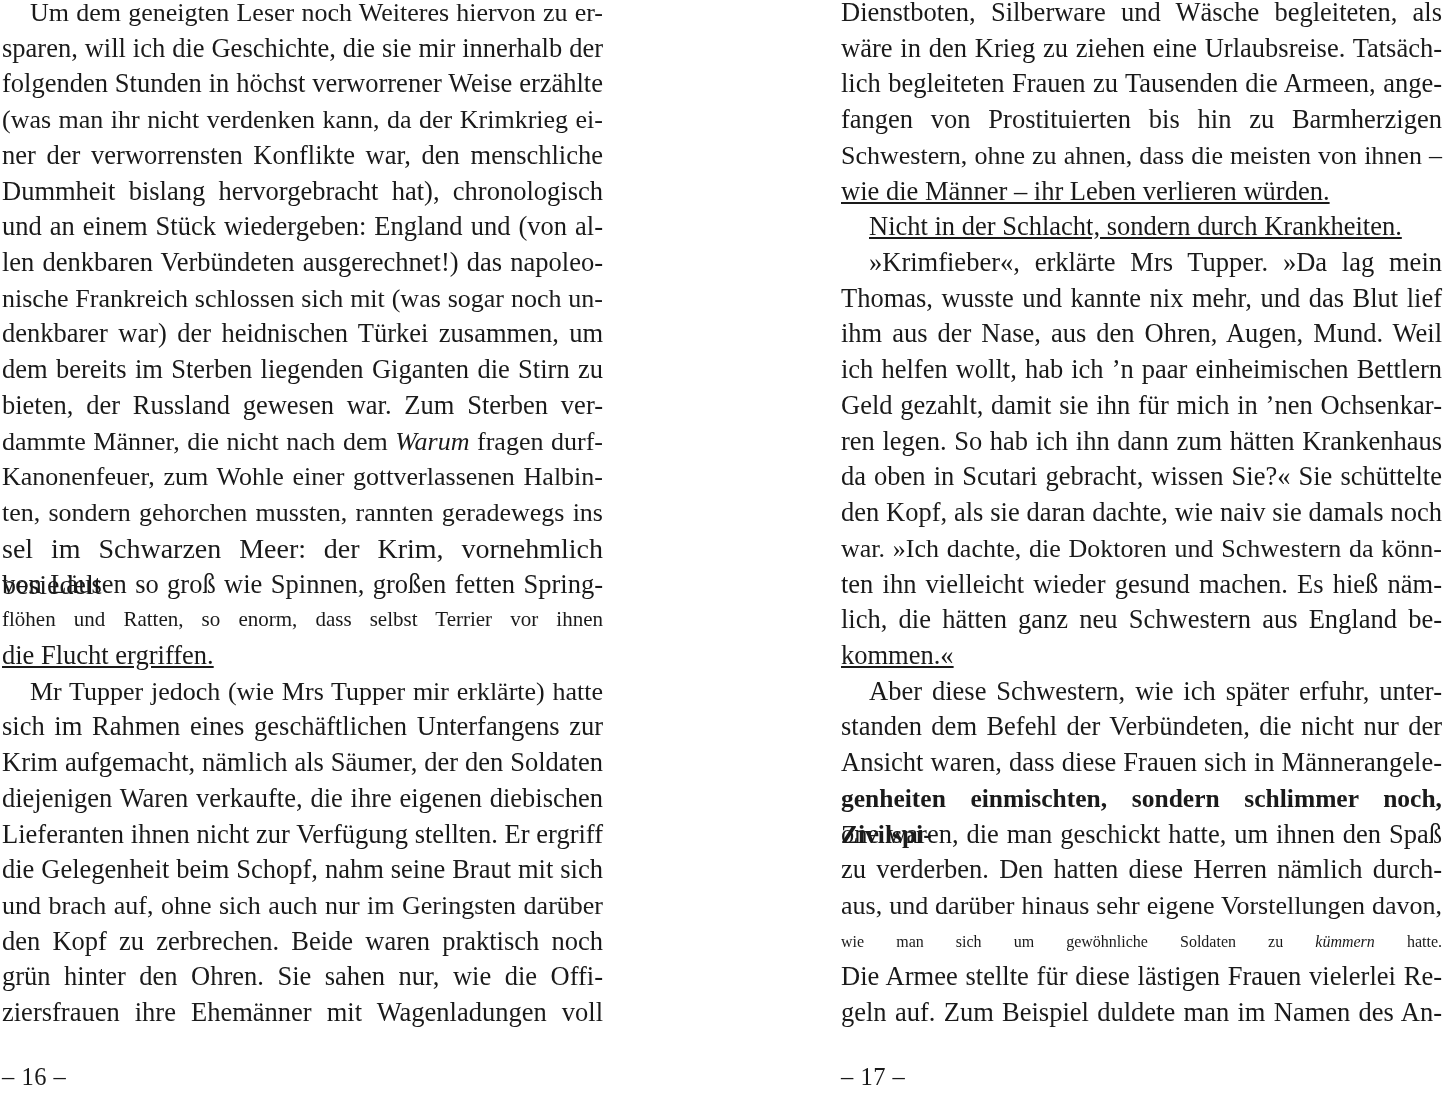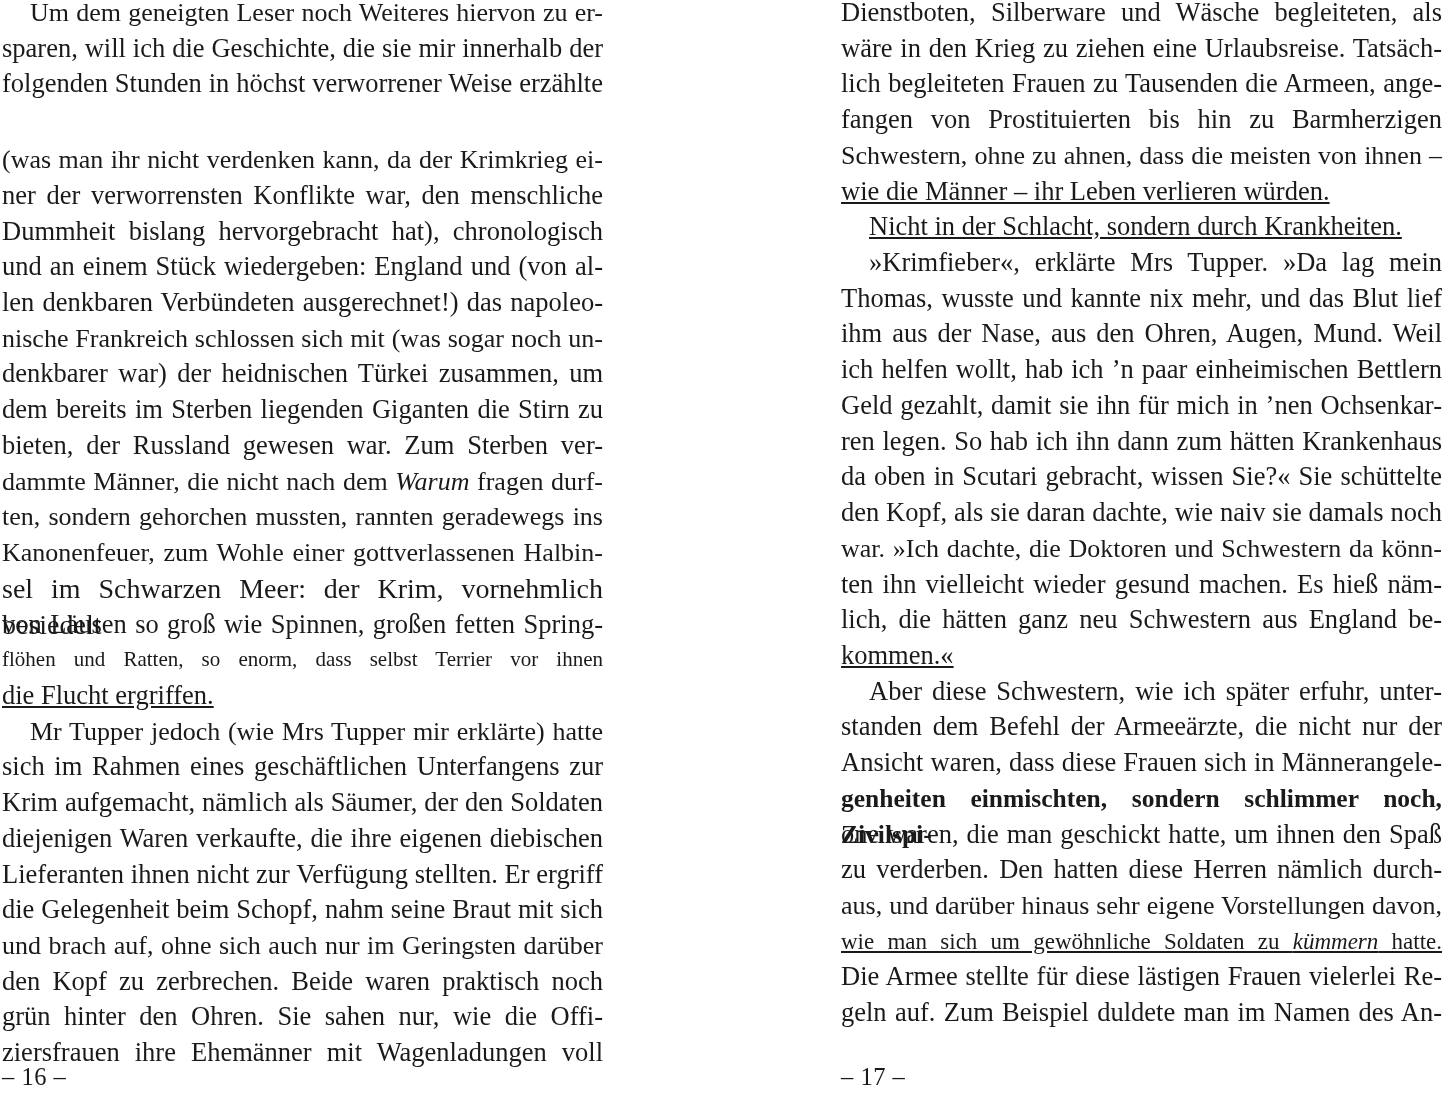--- a/index.html
+++ b/index.html
@@ -62,32 +62,32 @@
 </style>
 </head>
 <body>
 
 <div class="spread">
   <section class="page left">
     <div class="textblock">
         <div class="line indent" style="font-size: 26px;">Um dem geneigten Leser noch Weiteres hiervon zu er-</div>
         <div class="line">sparen, will ich die Geschichte, die sie mir innerhalb der</div>
         <div class="line">folgenden Stunden in höchst verworrener Weise erzählte</div>
-        <div class="line" style="font-size: 26px; margin-top: 40px;">(was man ihr nicht verdenken kann, da der Krimkrieg ei-</div>
+        <div class="line" style="font-size: 26px;">(was man ihr nicht verdenken kann, da der Krimkrieg ei-</div>
         <div class="line">ner der verworrensten Konflikte war, den menschliche</div>
         <div class="line">Dummheit bislang hervorgebracht hat), chronologisch</div>
         <div class="line">und an einem Stück wiedergeben: England und (von al-</div>
         <div class="line">len denkbaren Verbündeten ausgerechnet!) das napoleo-</div>
         <div class="line" style="font-size: 26px;">nische Frankreich schlossen sich mit (was sogar noch un-</div>
         <div class="line">denkbarer war) der heidnischen Türkei zusammen, um</div>
         <div class="line">dem bereits im Sterben liegenden Giganten die Stirn zu</div>
         <div class="line">bieten, der Russland gewesen war. Zum Sterben ver-</div>
         <div class="line" style="font-size: 26px;">dammte Männer, die nicht nach dem <i>Warum</i> fragen durf-</div>
+        <div class="line" style="font-size: 26px;">Kanonenfeuer, zum Wohle einer gottverlassenen Halbin-</div>
         <div class="line" style="font-size: 26px;">ten, sondern gehorchen mussten, rannten geradewegs ins</div>
-        <div class="line" style="font-size: 26px;">Kanonenfeuer, zum Wohle einer gottverlassenen Halbin-</div>
         <div class="line" style="font-size: 28px;">sel im Schwarzen Meer: der Krim, vornehmlich besiedelt</div>
         <div class="line">von Läusen so groß wie Spinnen, großen fetten Spring-</div>
         <div class="line" style="font-size: 21px;">flöhen und Ratten, so enorm, dass selbst Terrier vor ihnen</div>
         <div class="line end">die Flucht ergriffen.</div>
         <div class="line indent" style="font-size: 26px;">Mr Tupper jedoch (wie Mrs Tupper mir erklärte) hatte</div>
         <div class="line">sich im Rahmen eines geschäftlichen Unterfangens zur</div>
         <div class="line">Krim aufgemacht, nämlich als Säumer, der den Soldaten</div>
         <div class="line">diejenigen Waren verkaufte, die ihre eigenen diebischen</div>
         <div class="line">Lieferanten ihnen nicht zur Verfügung stellten. Er ergriff</div>
         <div class="line">die Gelegenheit beim Schopf, nahm seine Braut mit sich</div>
@@ -113,25 +113,25 @@
         <div class="line">ich helfen wollt, hab ich ’n paar einheimischen Bettlern</div>
         <div class="line">Geld gezahlt, damit sie ihn für mich in ’nen Ochsenkar-</div>
         <div class="line">ren legen. So hab ich ihn dann zum hätten Krankenhaus</div>
         <div class="line">da oben in Scutari gebracht, wissen Sie?« Sie schüttelte</div>
         <div class="line">den Kopf, als sie daran dachte, wie naiv sie damals noch</div>
         <div class="line" style="font-size: 26px;">war. »Ich dachte, die Doktoren und Schwestern da könn-</div>
         <div class="line">ten ihn vielleicht wieder gesund machen. Es hieß näm-</div>
         <div class="line">lich, die hätten ganz neu Schwestern aus England be-</div>
         <div class="line end">kommen.«</div>
         <div class="line indent">Aber diese Schwestern, wie ich später erfuhr, unter-</div>
-        <div class="line">standen dem Befehl der Armeeärzte, die nicht nur der</div>
+        <div class="line">standen dem Befehl der Verbündeten, die nicht nur der</div>
         <div class="line">Ansicht waren, dass diese Frauen sich in Männerangele-</div>
         <div class="line" style="font-size: 25.5px; font-weight: bold;">genheiten einmischten, sondern schlimmer noch, Zivilspi-</div>
         <div class="line">one waren, die man geschickt hatte, um ihnen den Spaß</div>
         <div class="line">zu verderben. Den hatten diese Herren nämlich durch-</div>
         <div class="line" style="font-size: 26px;">aus, und darüber hinaus sehr eigene Vorstellungen davon,</div>
-        <div class="line" style="font-size: 23px; text-decoration: underline;">wie man sich um gewöhnliche Soldaten zu <i>kümmern</i> hatte.</div>
+        <div class="line" style="font-size: 16px;">wie man sich um gewöhnliche Soldaten zu <i>kümmern</i> hatte.</div>
         <div class="line">Die Armee stellte für diese lästigen Frauen vielerlei Re-</div>
         <div class="line">geln auf. Zum Beispiel duldete man im Namen des An-</div>
       </div>
     <div class="pagenum">– 17 –</div>
   </section>
 </div>
 
 </body></html>

